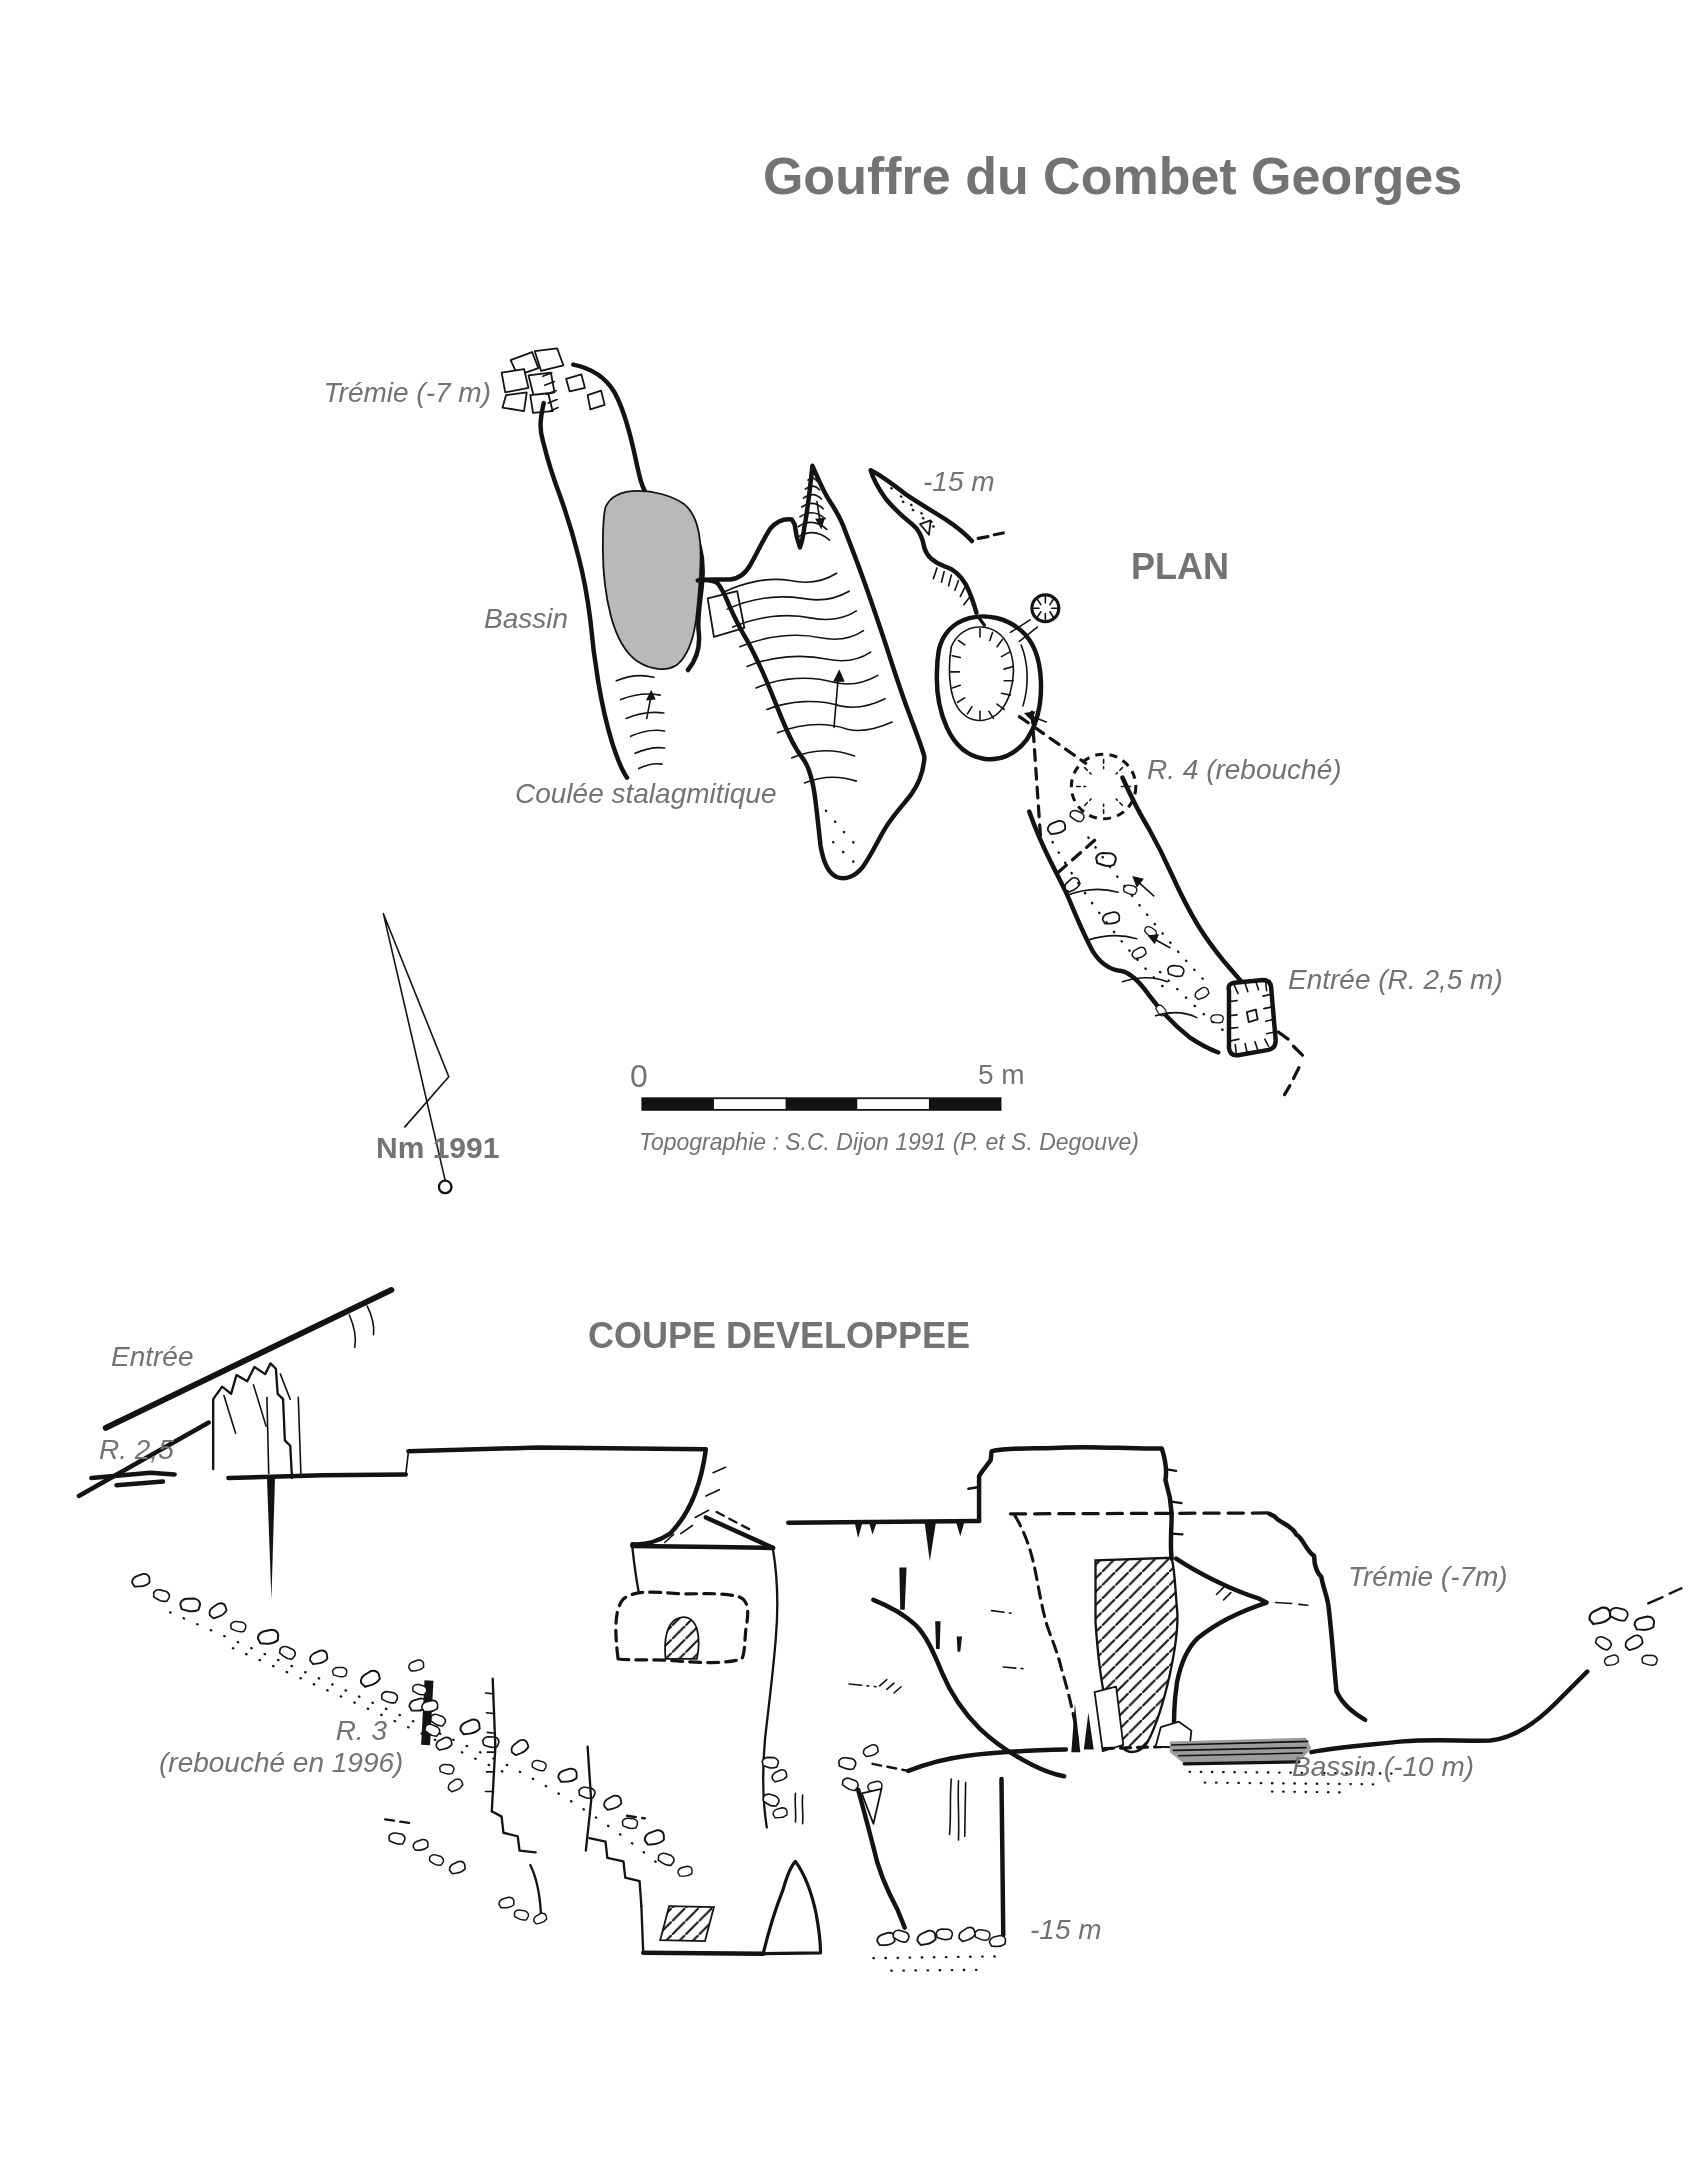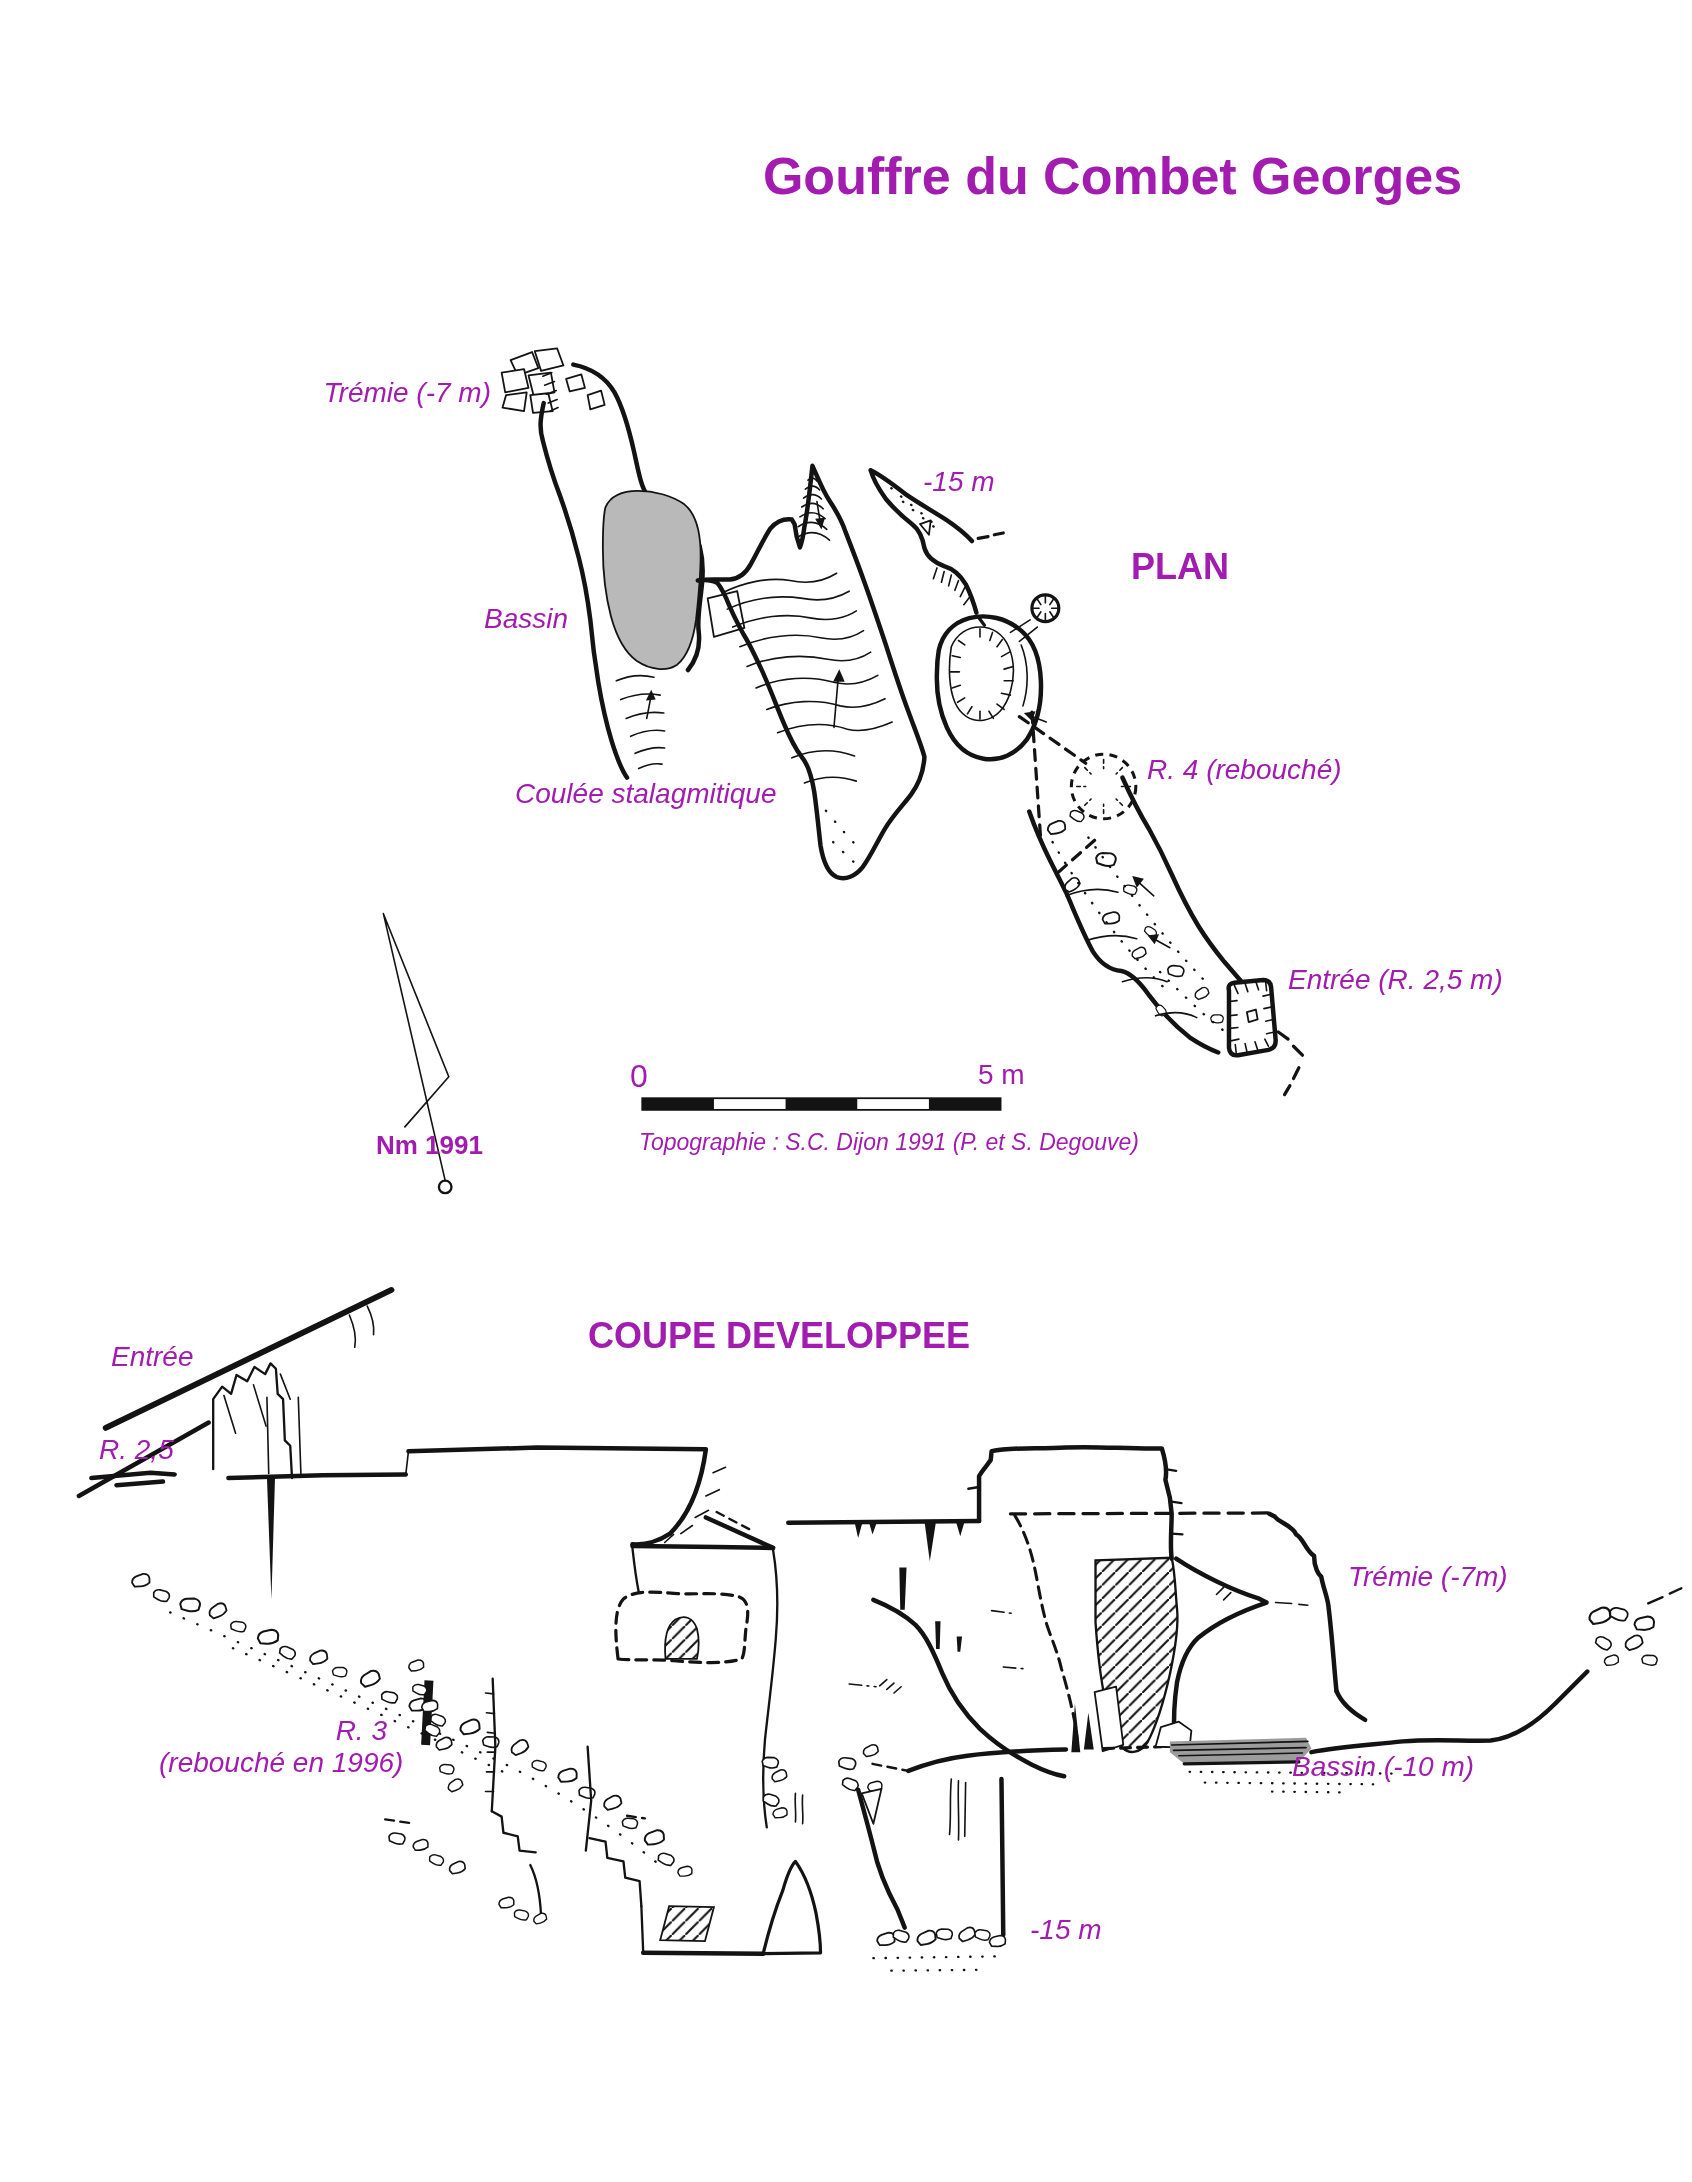--- a/index.html
+++ b/index.html
@@ -1,18 +1,18 @@
 <!DOCTYPE html>
 <html style="font-size:14.3px"><head>
 <meta charset="utf-8">
 <style>
   html,body{margin:0;padding:0;background:#e8e8e8;}
   .page{
     position:relative; width:1693px; height:2183px; background:#ffffff;
-    font-family:"Liberation Sans", sans-serif; color:#a21caf; overflow:hidden;
+    font-family:"Liberation Sans", sans-serif; color:#737373; overflow:hidden;
   }
   .art{position:absolute; left:0; top:0;}
   .lbl{position:absolute; font-style:italic; font-size:28px; white-space:nowrap; line-height:1.05;}
   .lbl-b{position:absolute; font-weight:bold; font-style:normal; white-space:nowrap; line-height:1.05;}
   .ctr{text-align:center;}
   .rgt{text-align:right;}
   
   .w2{stroke:#131313;stroke-width:1.8;fill:none;stroke-linecap:round;stroke-linejoin:round;}
   .w3{stroke:#131313;stroke-width:2.6;fill:none;stroke-linecap:round;stroke-linejoin:round;}
   .w4{stroke:#131313;stroke-width:3.6;fill:none;stroke-linecap:round;stroke-linejoin:round;}
@@ -464,21 +464,21 @@
   <div class="lbl-b ctr" style="left:553px; top:149px; width:1119px; font-size:52px;">Gouffre du Combet Georges</div>
 
   <div class="lbl rgt" style="left:294px; top:378px; width:197px;">Trémie (-7 m)</div>
   <div class="lbl" style="left:484px; top:604px;">Bassin</div>
   <div class="lbl" style="left:515px; top:779px;">Coulée stalagmitique</div>
   <div class="lbl" style="left:923px; top:467px;">-15 m</div>
   <div class="lbl-b" style="left:1131px; top:548px; font-size:36px;">PLAN</div>
   <div class="lbl" style="left:1147px; top:755px;">R. 4 (rebouché)</div>
   <div class="lbl" style="left:1288px; top:965px;">Entrée (R. 2,5 m)</div>
 
-  <div class="lbl-b" style="left:376px; top:1132px; font-size:26px;">Nm 1991</div>
+  <div class="lbl-b" style="left:376px; top:1132px; font-size:30px;">Nm 1991</div>
   <div class="lbl-b" style="left:630px; top:1060px; font-size:32px; font-weight:normal;">0</div>
   <div class="lbl-b" style="left:978px; top:1060px; font-size:28px; font-weight:normal;">5 m</div>
   <div class="lbl" style="left:639px; top:1130px; font-size:23px;">Topographie : S.C. Dijon 1991 (P. et S. Degouve)</div>
 
   <div class="lbl-b" style="left:588px; top:1317px; font-size:36px;">COUPE DEVELOPPEE</div>
   <div class="lbl" style="left:111px; top:1342px;">Entrée</div>
   <div class="lbl" style="left:99px; top:1435px;">R. 2,5</div>
   <div class="lbl" style="left:1348px; top:1562px;">Trémie (-7m)</div>
   <div class="lbl" style="left:1292px; top:1752px;">Bassin (-10 m)</div>
   <div class="lbl rgt" style="left:206px; top:1716px; width:181px;">R. 3</div>

